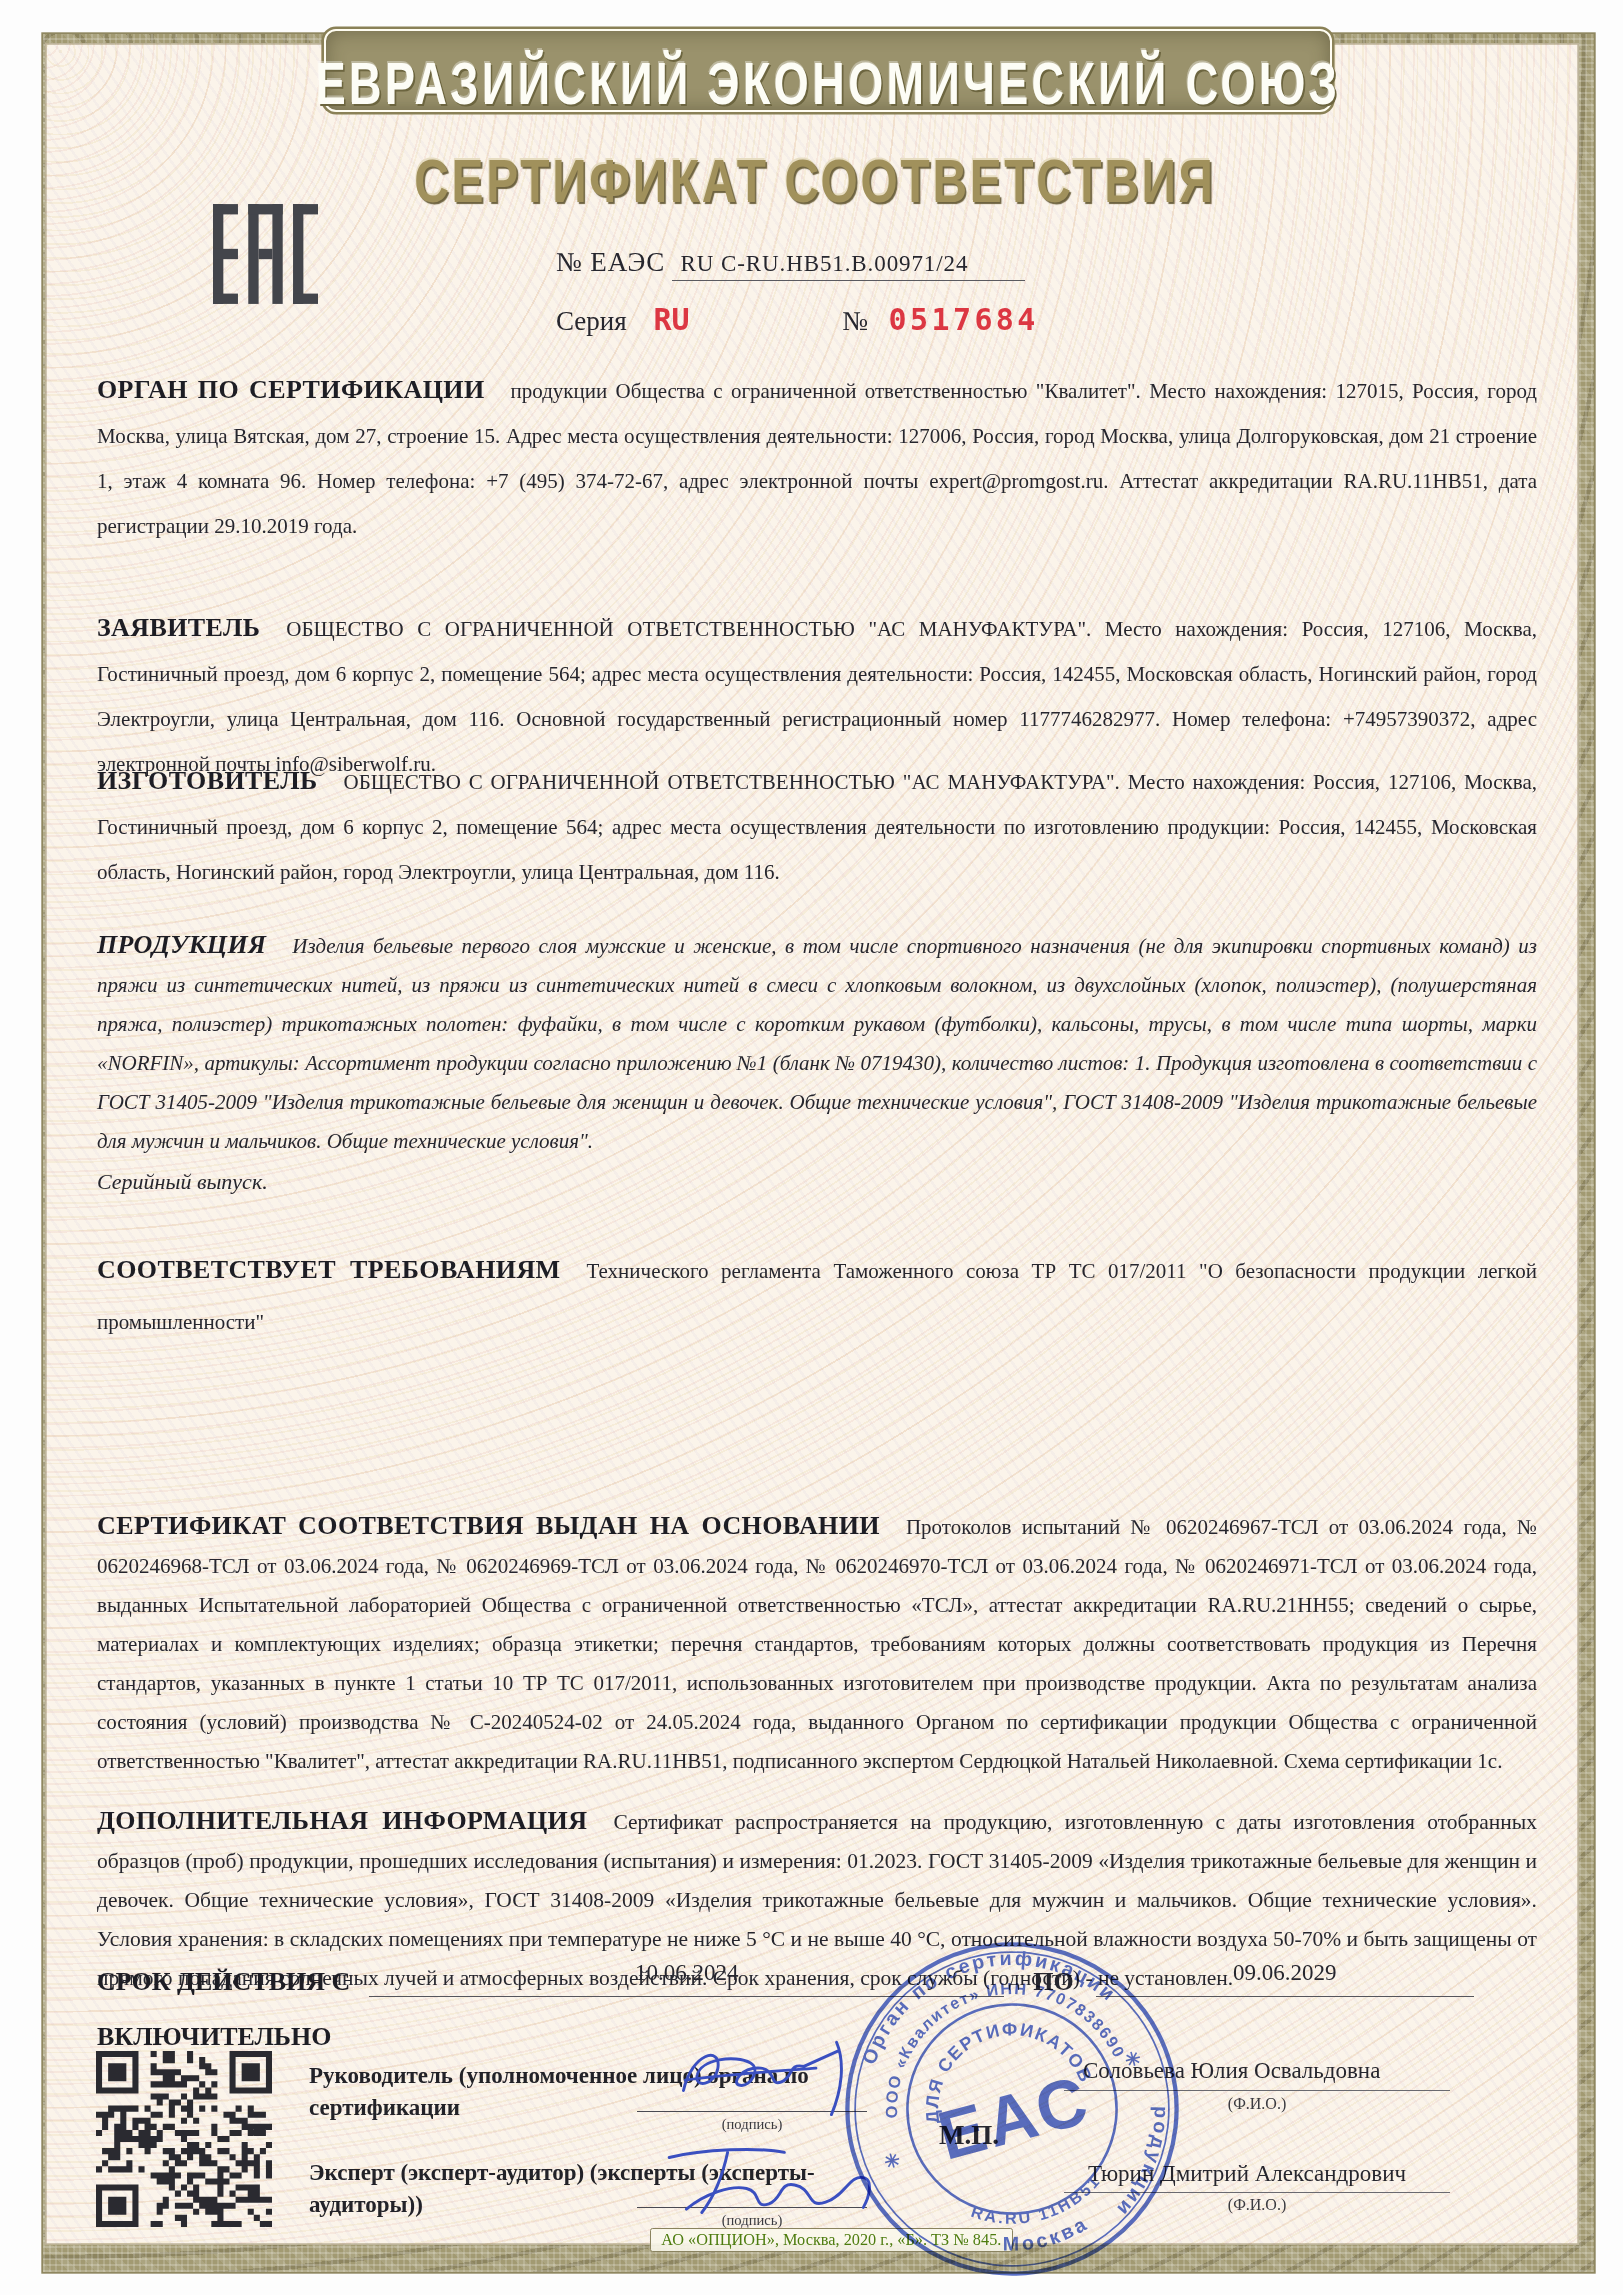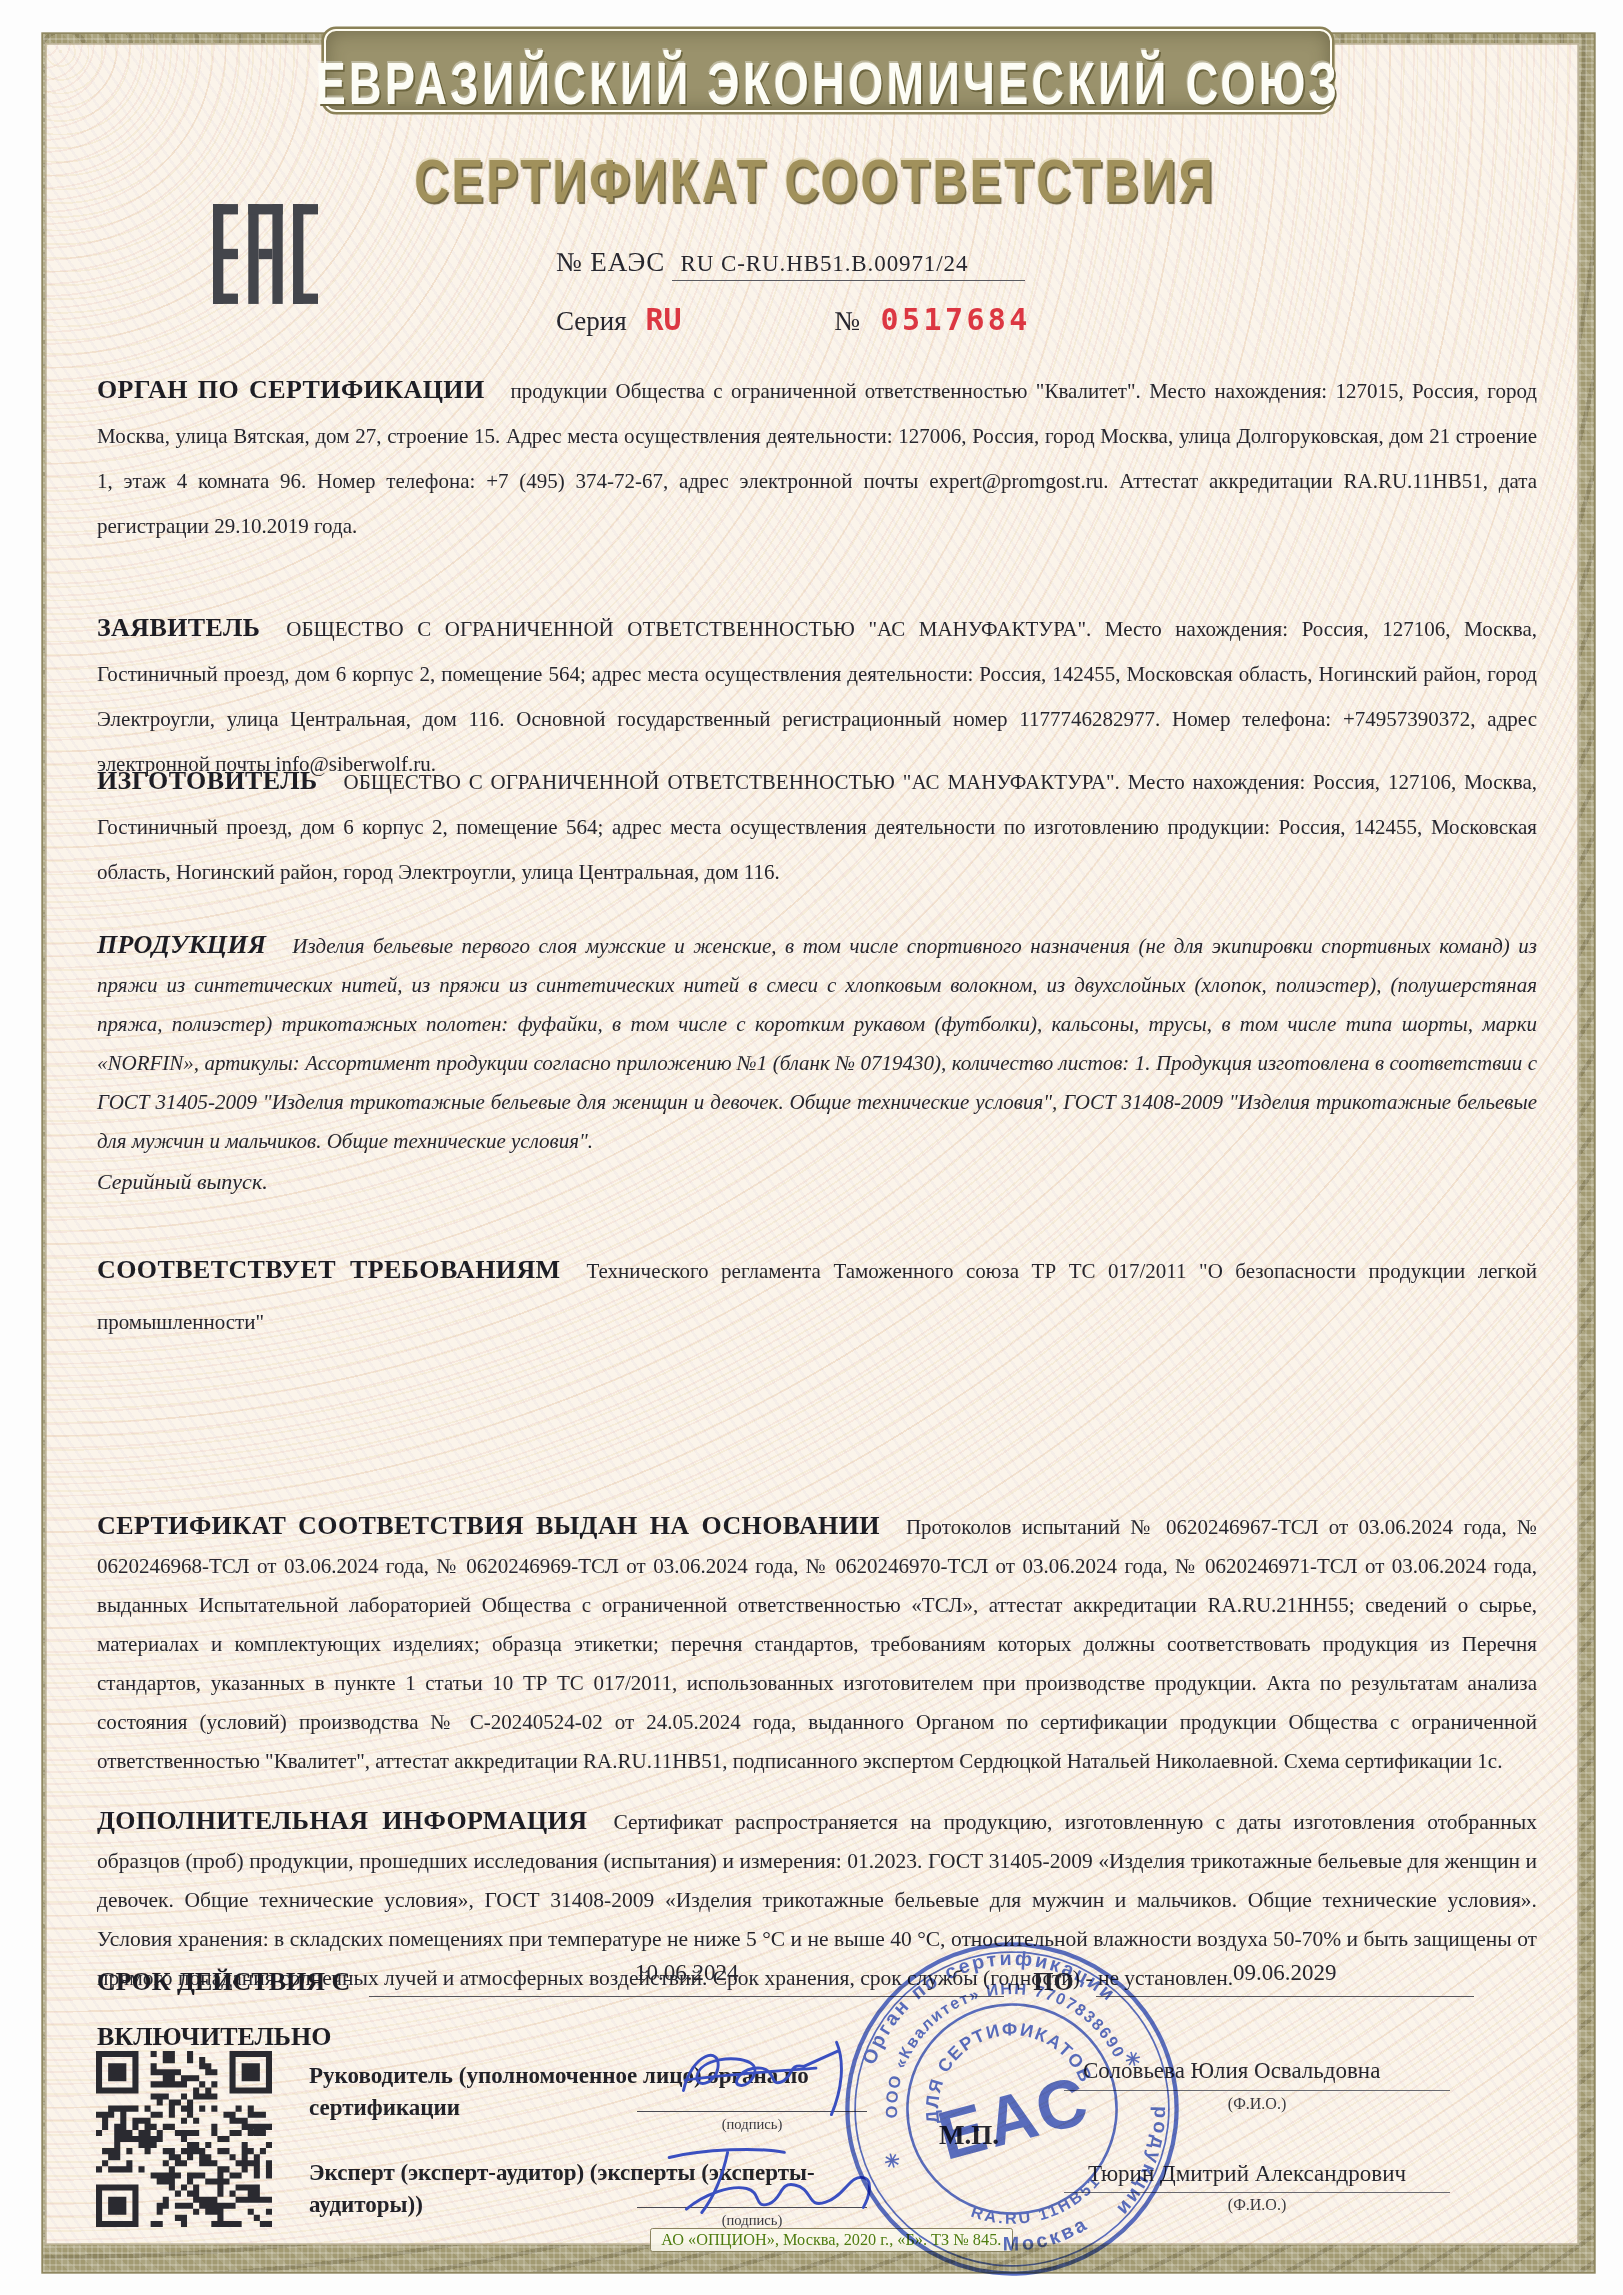--- a/index.html
+++ b/index.html
@@ -32,21 +32,21 @@
   #doc-title span{font-family:"Liberation Sans", sans-serif;font-weight:bold;font-size:48px;color:#a1915c;
     letter-spacing:2.6px;transform:scaleY(1.28);display:inline-block;white-space:nowrap;
     text-shadow:1.7px 1.7px 0.9px #6e6340, -0.9px -0.9px 0 #e7ddc2;}
   #eac-logo{position:absolute;left:213px;top:204px;width:105px;height:100px;z-index:2;}
   #certno-row{position:absolute;left:556px;top:247px;z-index:2;font-size:27px;}
   #certno-row .lbl{letter-spacing:0.9px;}
   #certno-row .val{font-size:23px;border-bottom:1.7px solid #5a5a60;display:inline-block;
      padding:0 57px 2.6px 8.6px;margin-left:6.9px;letter-spacing:0.9px;}
   #series-row{position:absolute;left:556px;top:302px;z-index:2;font-size:27px;}
   .red-stamp{font-family:"DejaVu Sans Mono", monospace;font-weight:bold;color:#dc3742;}
-  #series-row .series-val{font-size:30px;margin-left:12px;}
+  #series-row .series-val{font-size:30px;margin-left:20px;}
   #series-row .no-sign{margin-left:146px;}
   #series-row .blank-no{font-size:30px;letter-spacing:3.4px;margin-left:13.7px;}
   
   .sec{position:absolute;left:97px;width:1440px;text-align:justify;z-index:2;}
   .sec .h{display:inline;font-weight:bold;font-size:26px;letter-spacing:0.4px;color:#1d1d24;margin-right:26px;}
   .sec .b{display:inline;font-size:21px;}
   .lh49{line-height:42px;} .lh43{line-height:37px;} .lh42{line-height:36px;font-style:italic;} .lh56{line-height:48px;}
   #sec-product .serial{display:block;text-align:left;font-size:22px;margin-top:1.7px;}
   #sec-tnved .codes{font-size:22px;letter-spacing:0.9px;}
   

